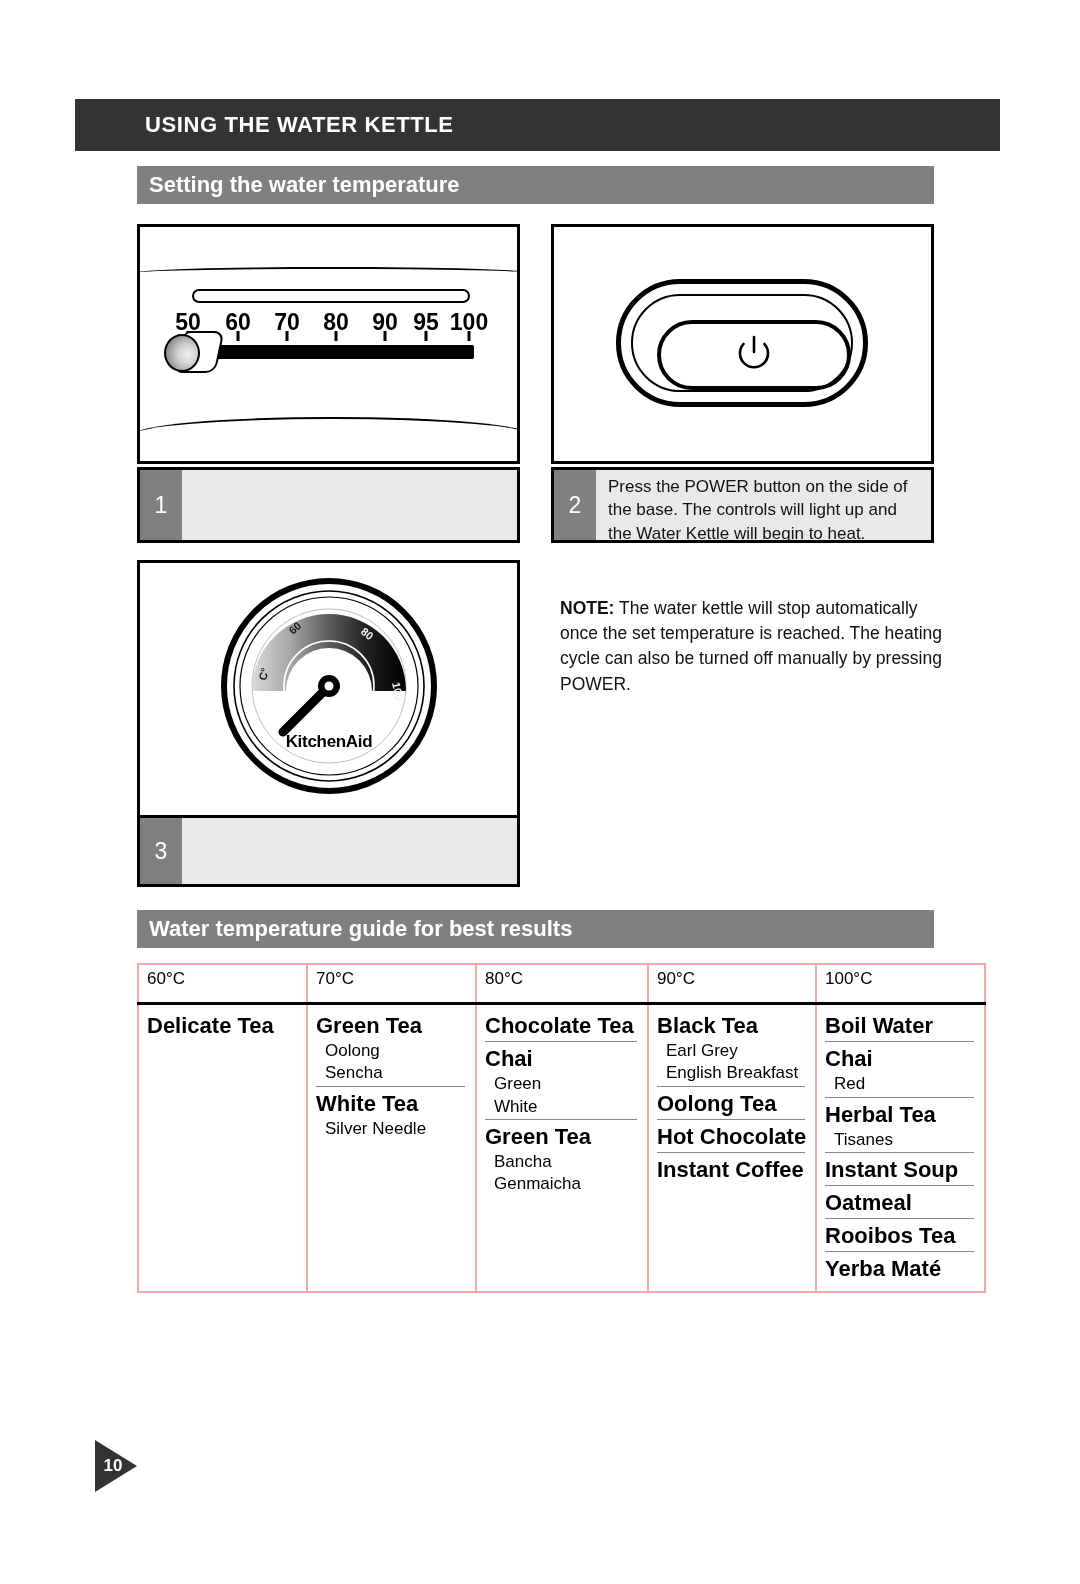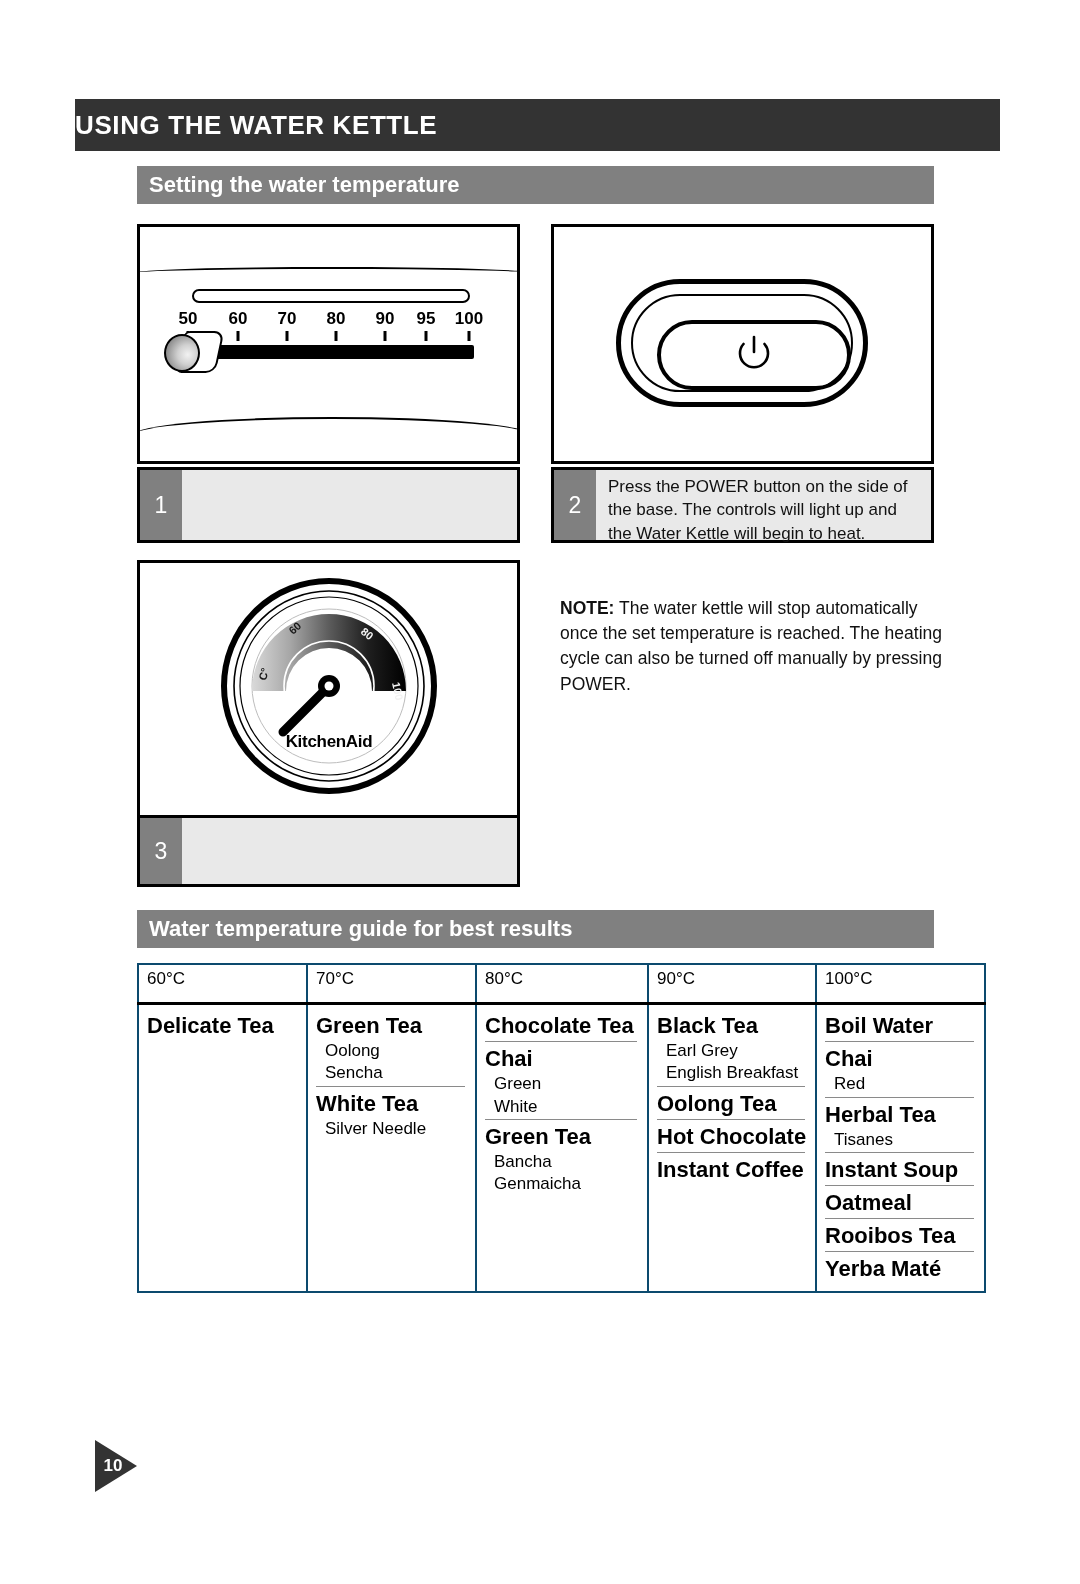--- a/index.html
+++ b/index.html
@@ -22,23 +22,24 @@
     left: 75px;
     top: 99px;
     width: 925px;
     height: 52px;
     background: #333333;
     display: flex;
     align-items: center;
   }
   #title-bar .title-text {
     color: #ffffff;
-    font-size: 26px;
+    font-size: 22px;
     font-weight: bold;
     letter-spacing: 0.6px;
+    margin-left: 70px;
   }
 
   
   .section-bar {
     position: absolute;
     left: 137px;
     width: 797px;
     height: 38px;
     background: #808080;
     display: flex;
@@ -87,21 +88,21 @@
   }
   #scale-labels {
     position: absolute;
     left: 40px;
     top: 82px;
     width: 300px;
     height: 22px;
   }
   #scale-labels .tick-label {
     position: absolute;
-    font-size: 17px;
+    font-size: 23px;
     font-weight: bold;
     font-family: "Liberation Sans", sans-serif;
     transform: translateX(-50%);
   }
   #scale-ticks {
     position: absolute;
     left: 40px;
     top: 104px;
     width: 300px;
     height: 12px;
@@ -243,21 +244,21 @@
   
   #temp-table {
     position: absolute;
     left: 137px;
     top: 963px;
     width: 797px;
     border-collapse: collapse;
     table-layout: fixed;
   }
   #temp-table td {
-    border: 2px solid #0c4a6e;
+    border: 2px solid #fca5a5;
     vertical-align: top;
     padding: 0;
   }
   #temp-table thead td {
     height: 30px;
     font-size: 17px;
     padding: 4px 0 3px 8px;
     border-bottom: 3px solid #000000;
   }
   #temp-table tbody td {

